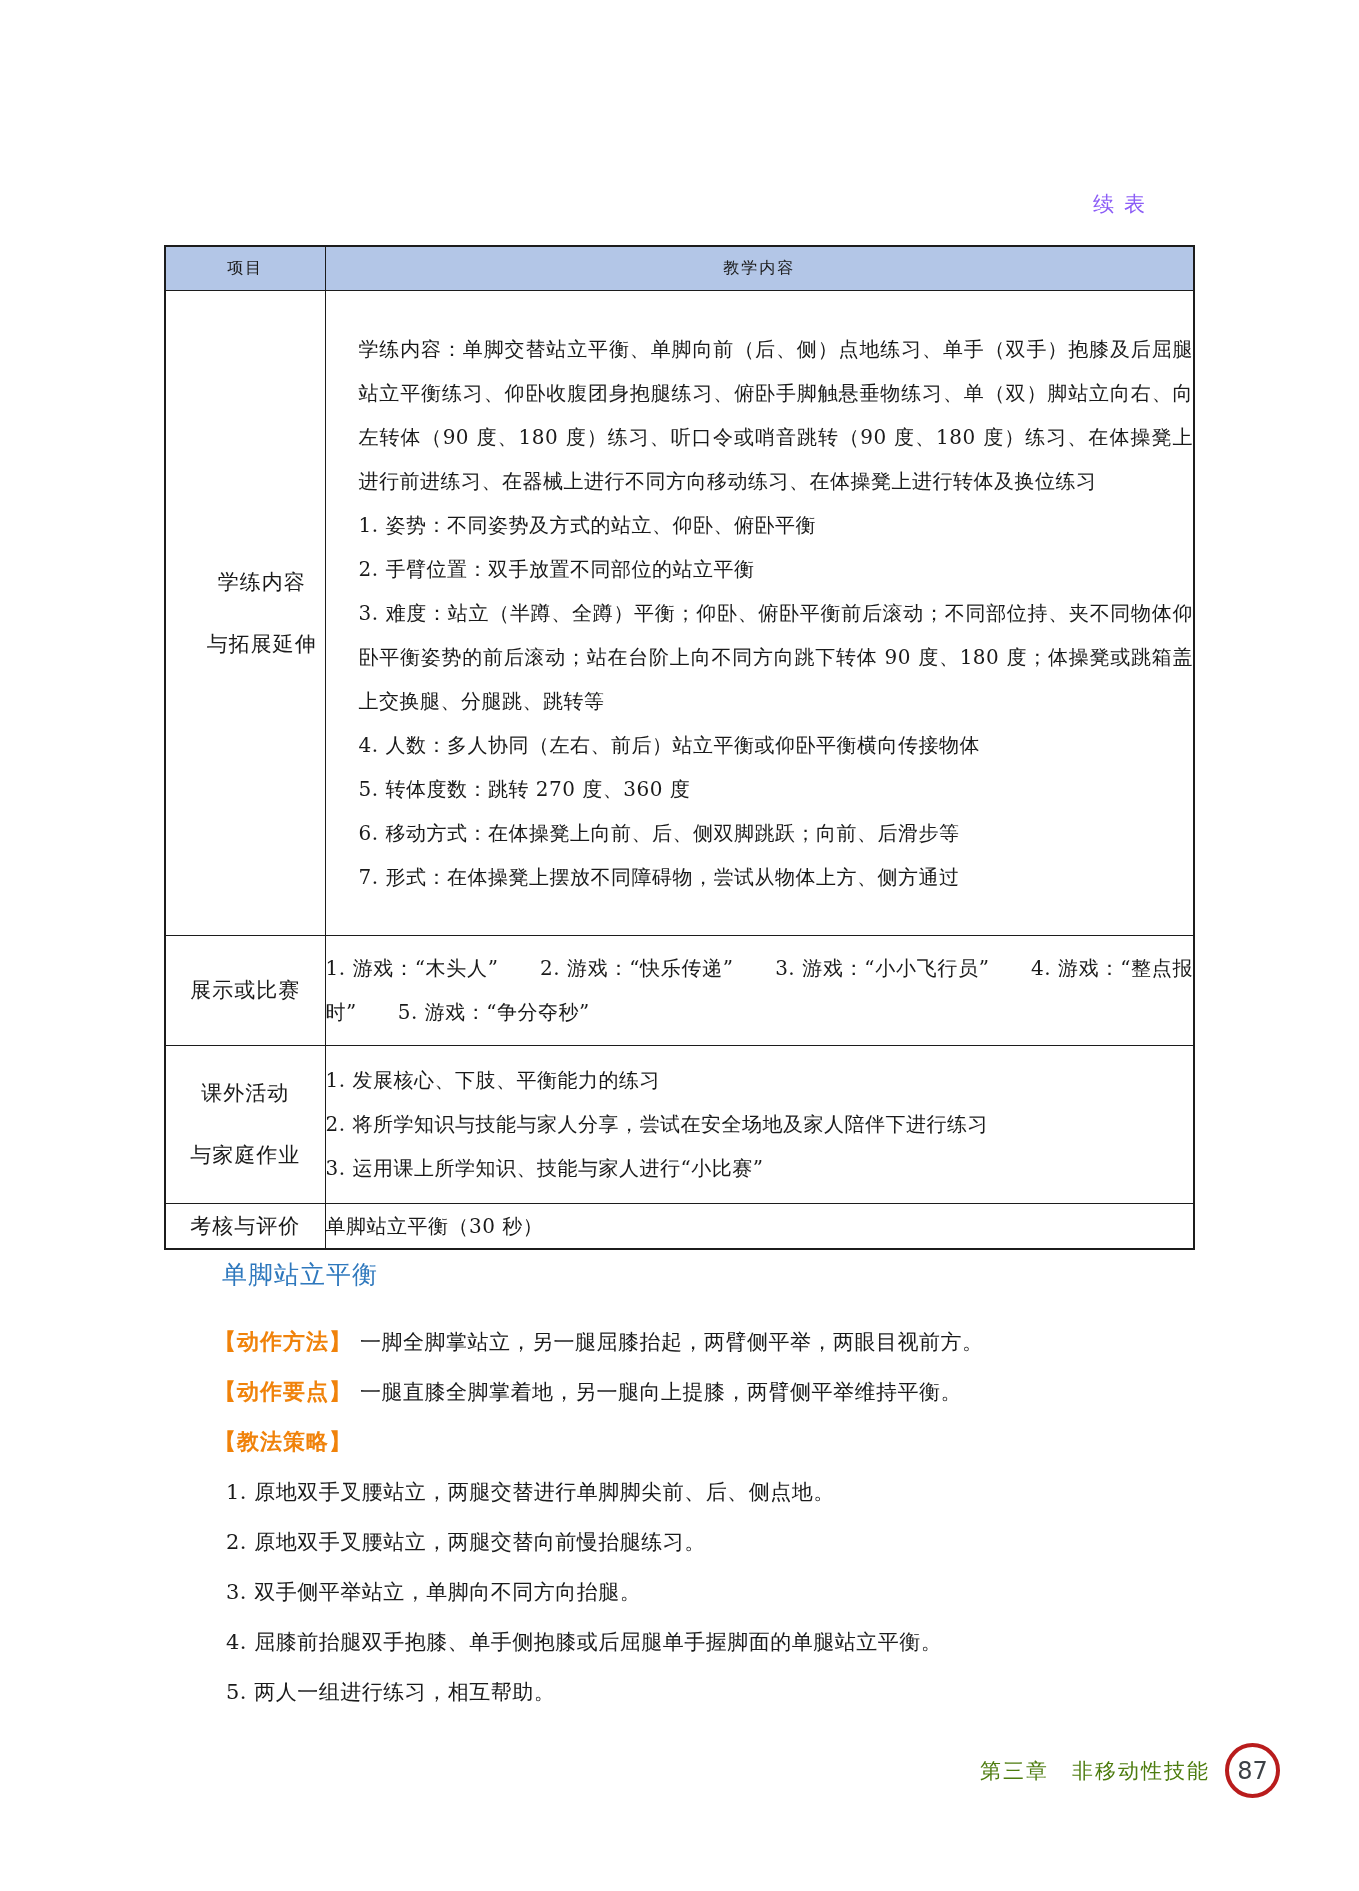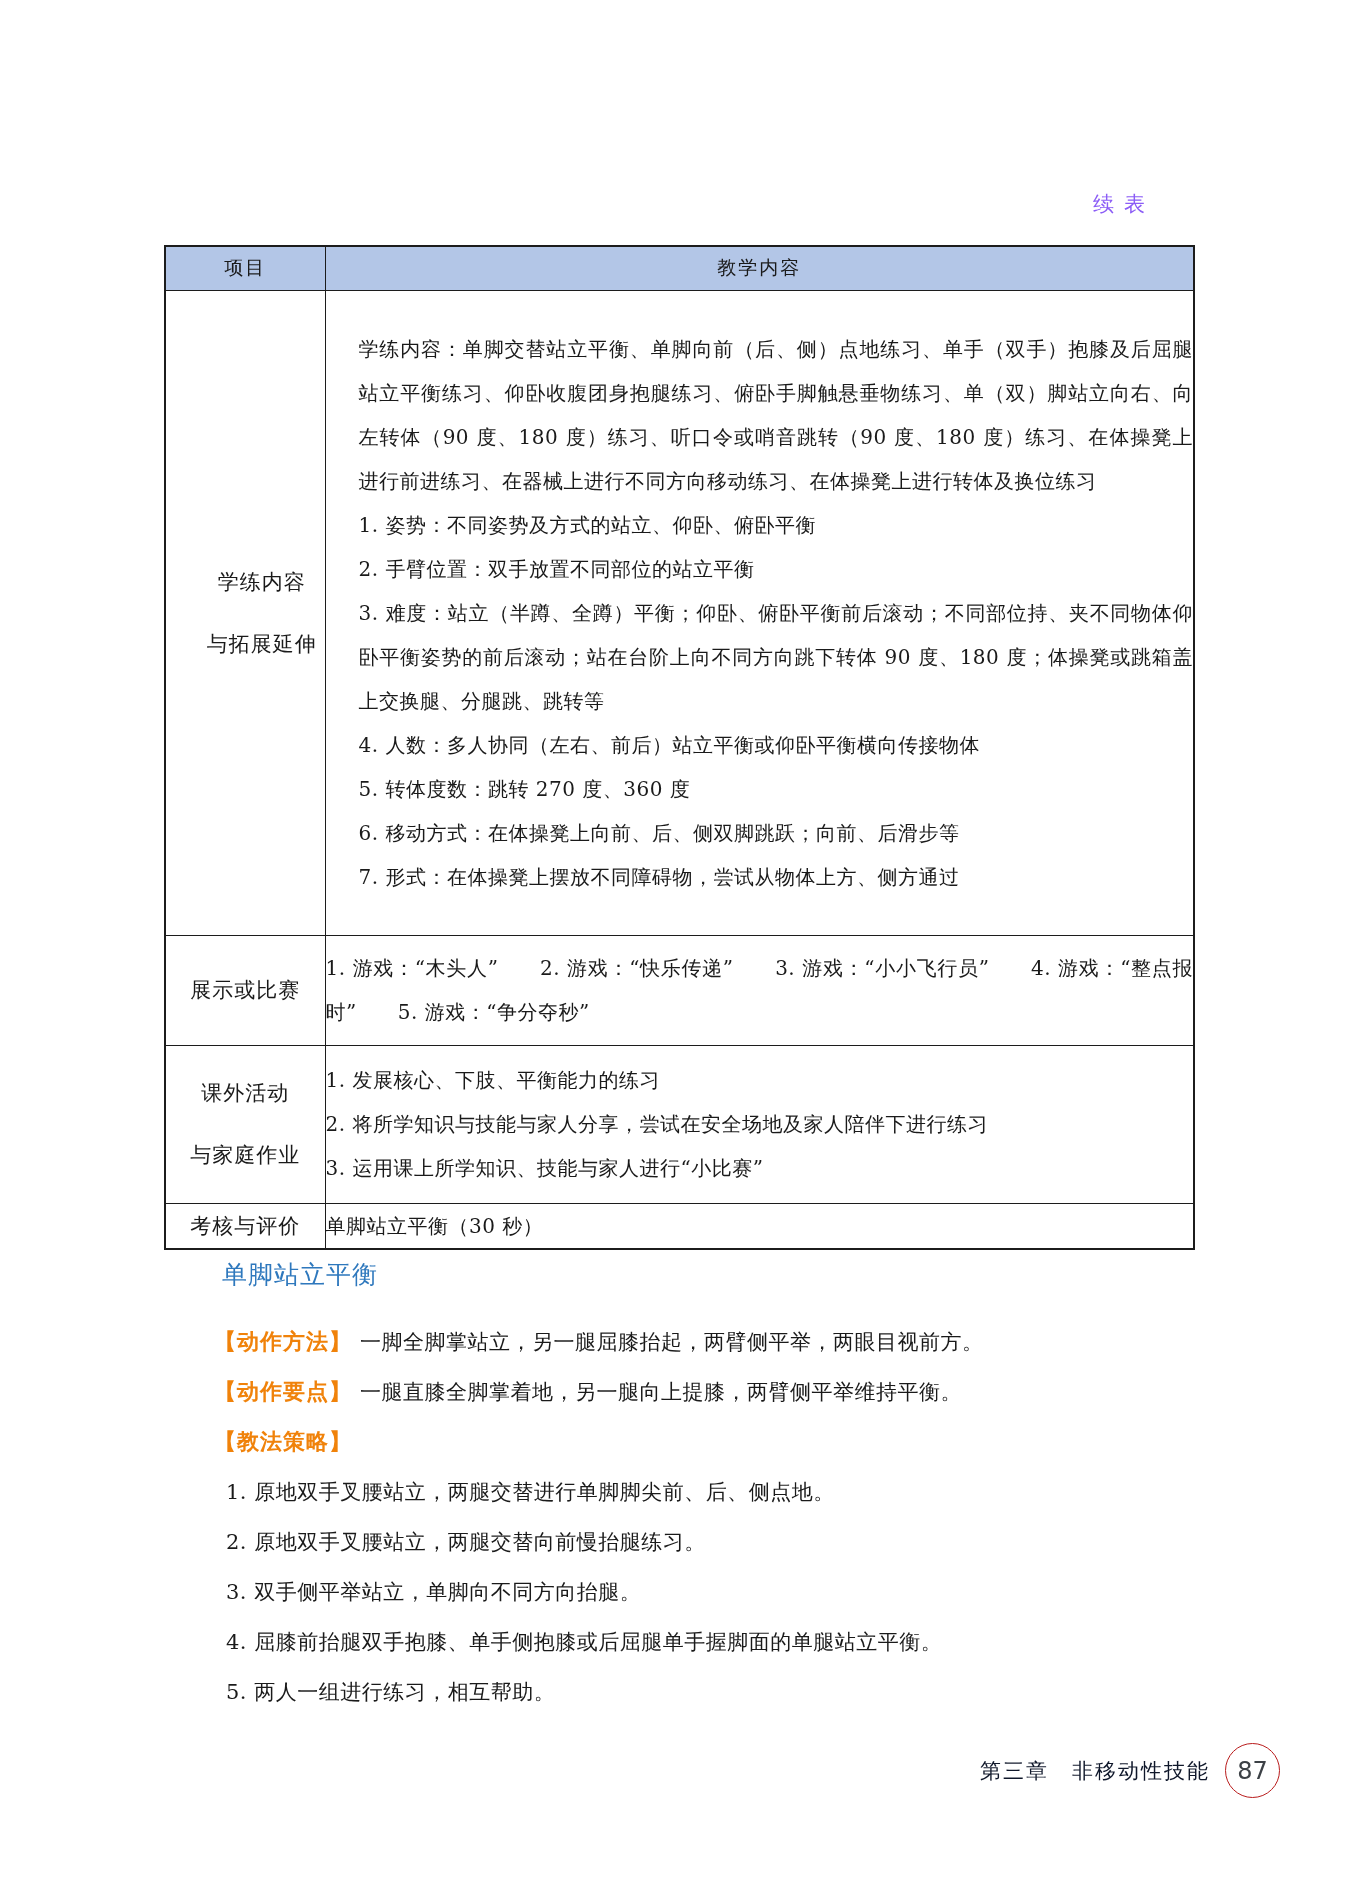--- a/index.html
+++ b/index.html
@@ -25,21 +25,21 @@
   }
   table.content-table col.c1 { width:160px; }
   table.content-table th, table.content-table td {
     border:1px solid #1c1c1c;
     padding:0;
   }
   thead th {
     background:#b3c6e7;
     height:44px;
     font-weight:normal;
-    font-size:19px;
+    font-size:16px;
     letter-spacing:2px;
     text-align:center;
     vertical-align:middle;
   }
   td.label-cell {
     text-align:center;
     vertical-align:middle;
     font-size:21px;
     letter-spacing:1px;
   }
@@ -92,26 +92,26 @@
     line-height:50px;
     letter-spacing:0.5px;
   }
   .footer {
     position:absolute; top:1743px; right:79px;
     display:flex; align-items:center; gap:15px;
   }
   .footer-chapter {
     font-family:Liberation Mono, monospace;
     font-size:21px;
-    color:#0f172a;
+    color:#4d7c0f;
     letter-spacing:2px;
   }
   .page-circle {
     width:55px; height:55px;
-    border:1px solid #b91c1c;
+    border:4px solid #b91c1c;
     border-radius:50%;
     display:flex; align-items:center; justify-content:center;
     font-family:"DejaVu Sans", sans-serif;
     font-size:24px;
     color:#3c4146;
     background:#fff;
   }
 </style>
 </head>
 <body>

